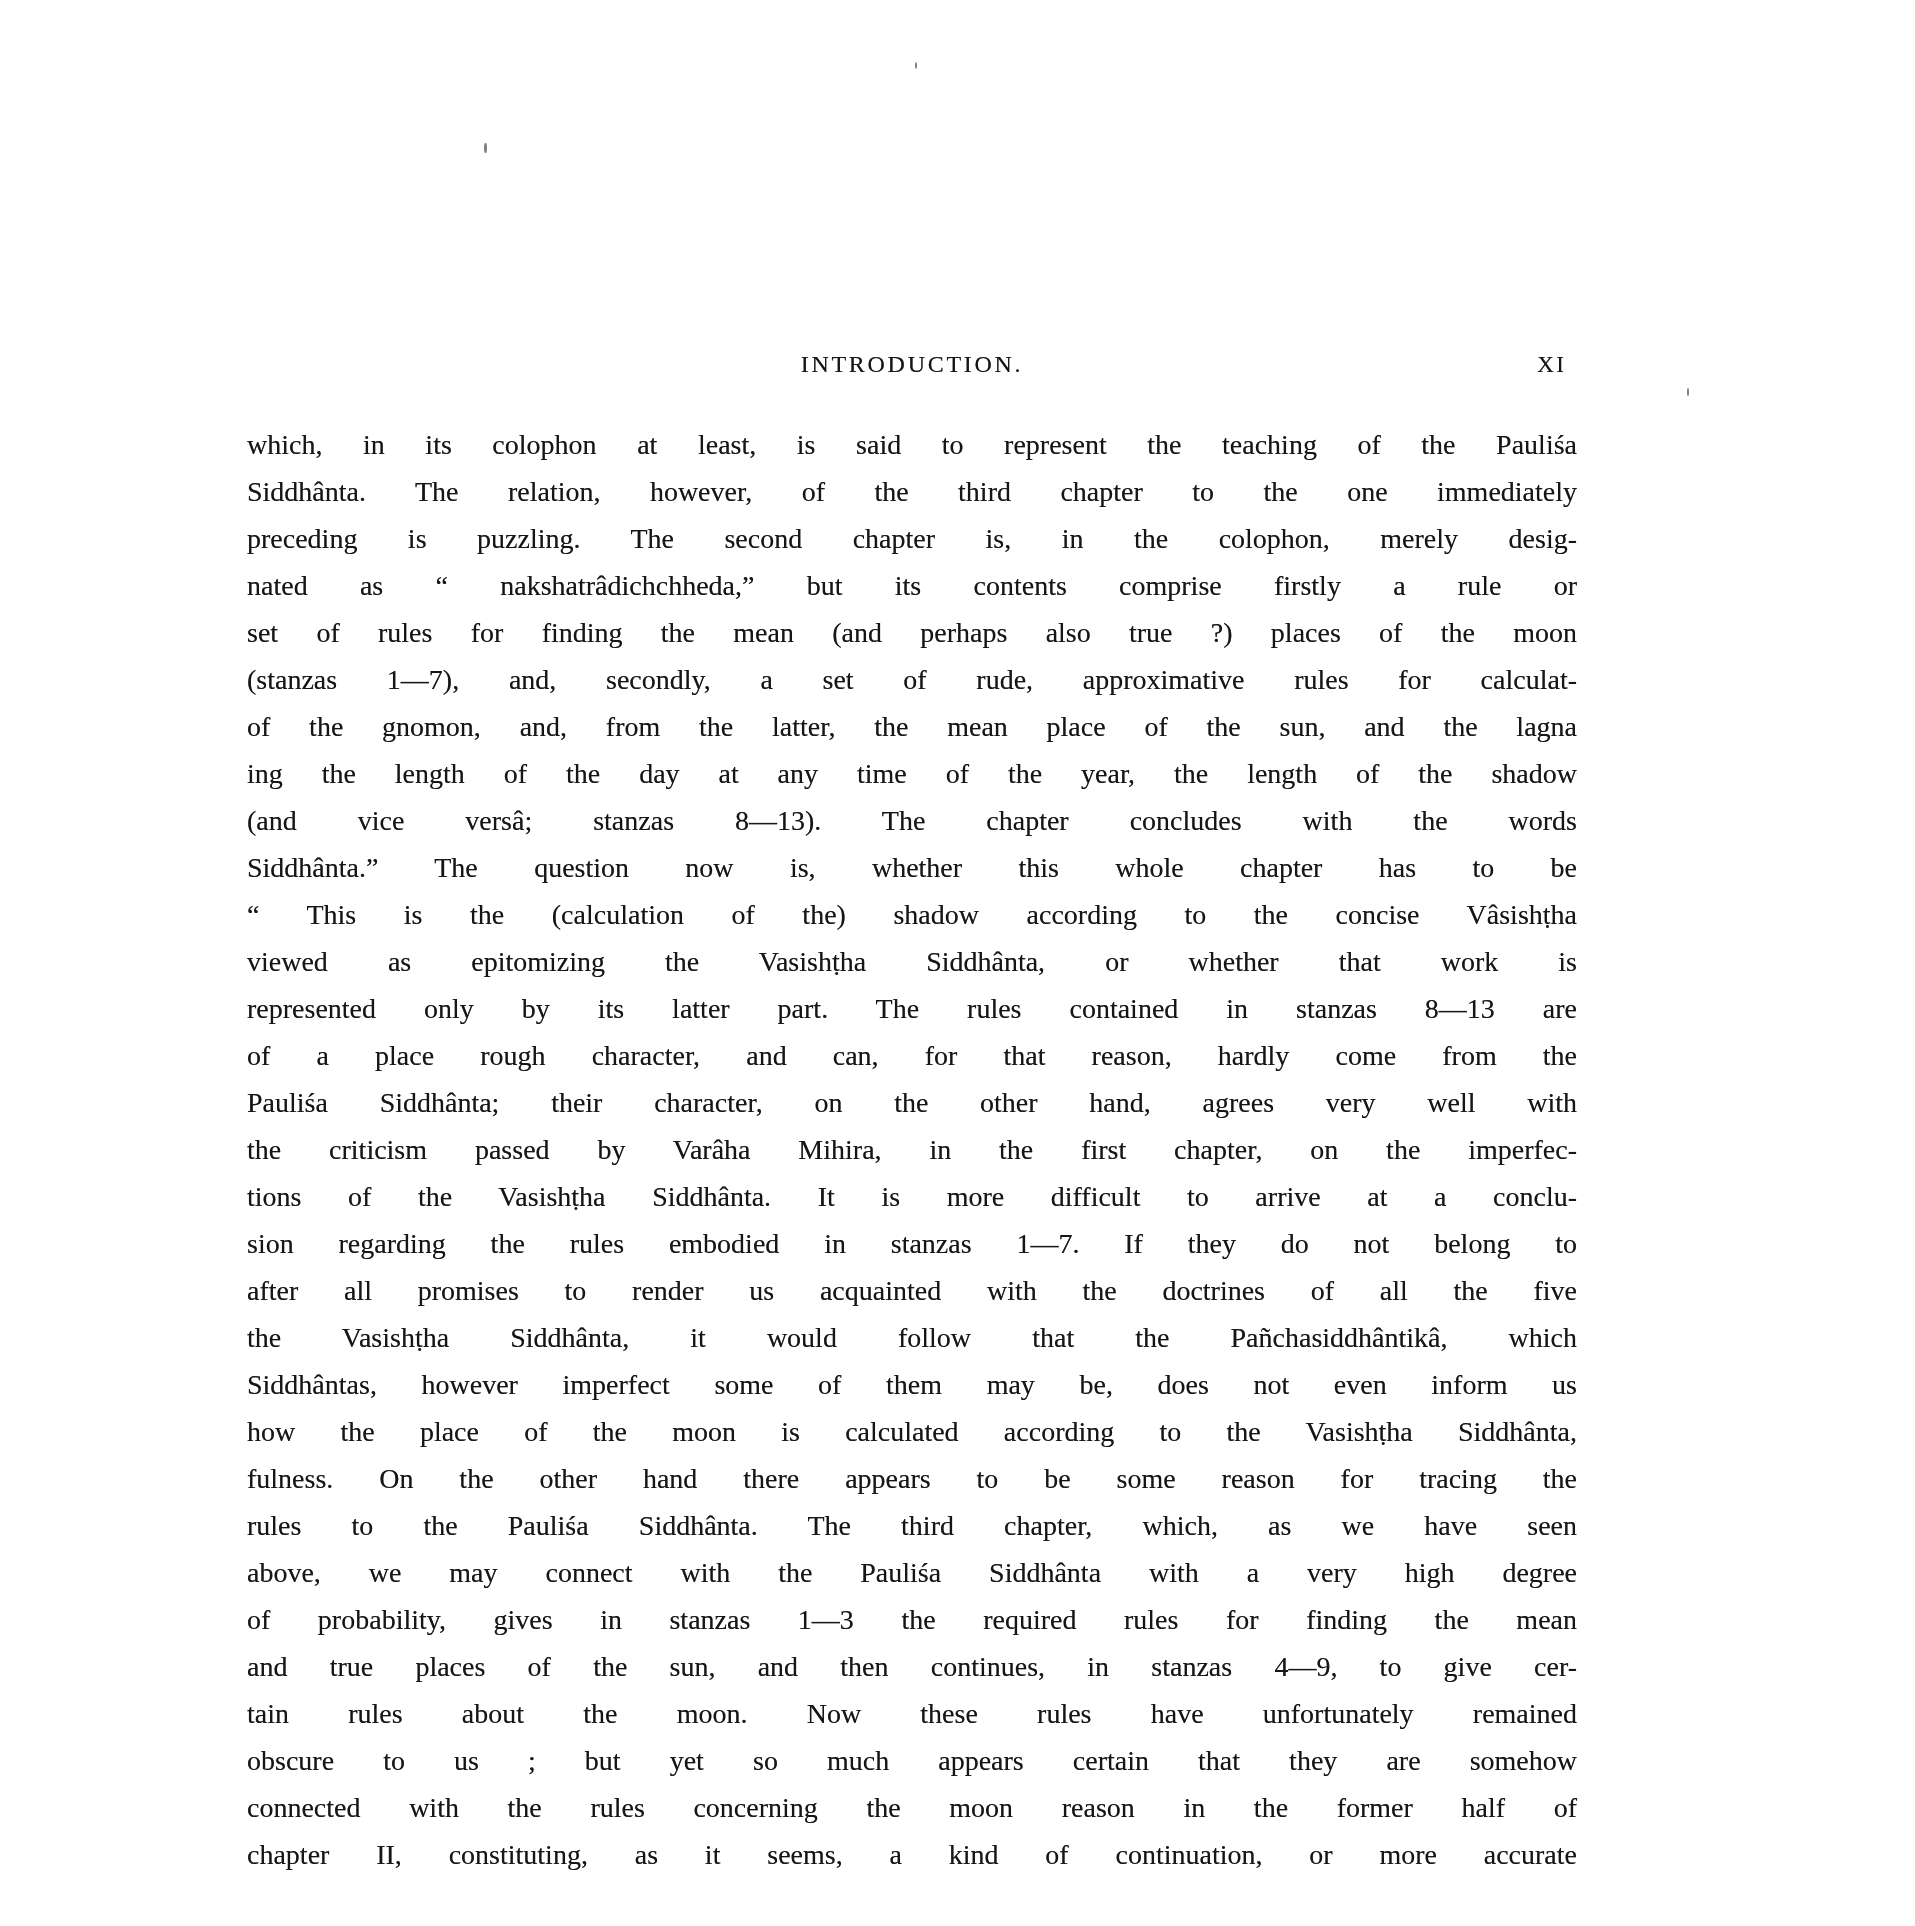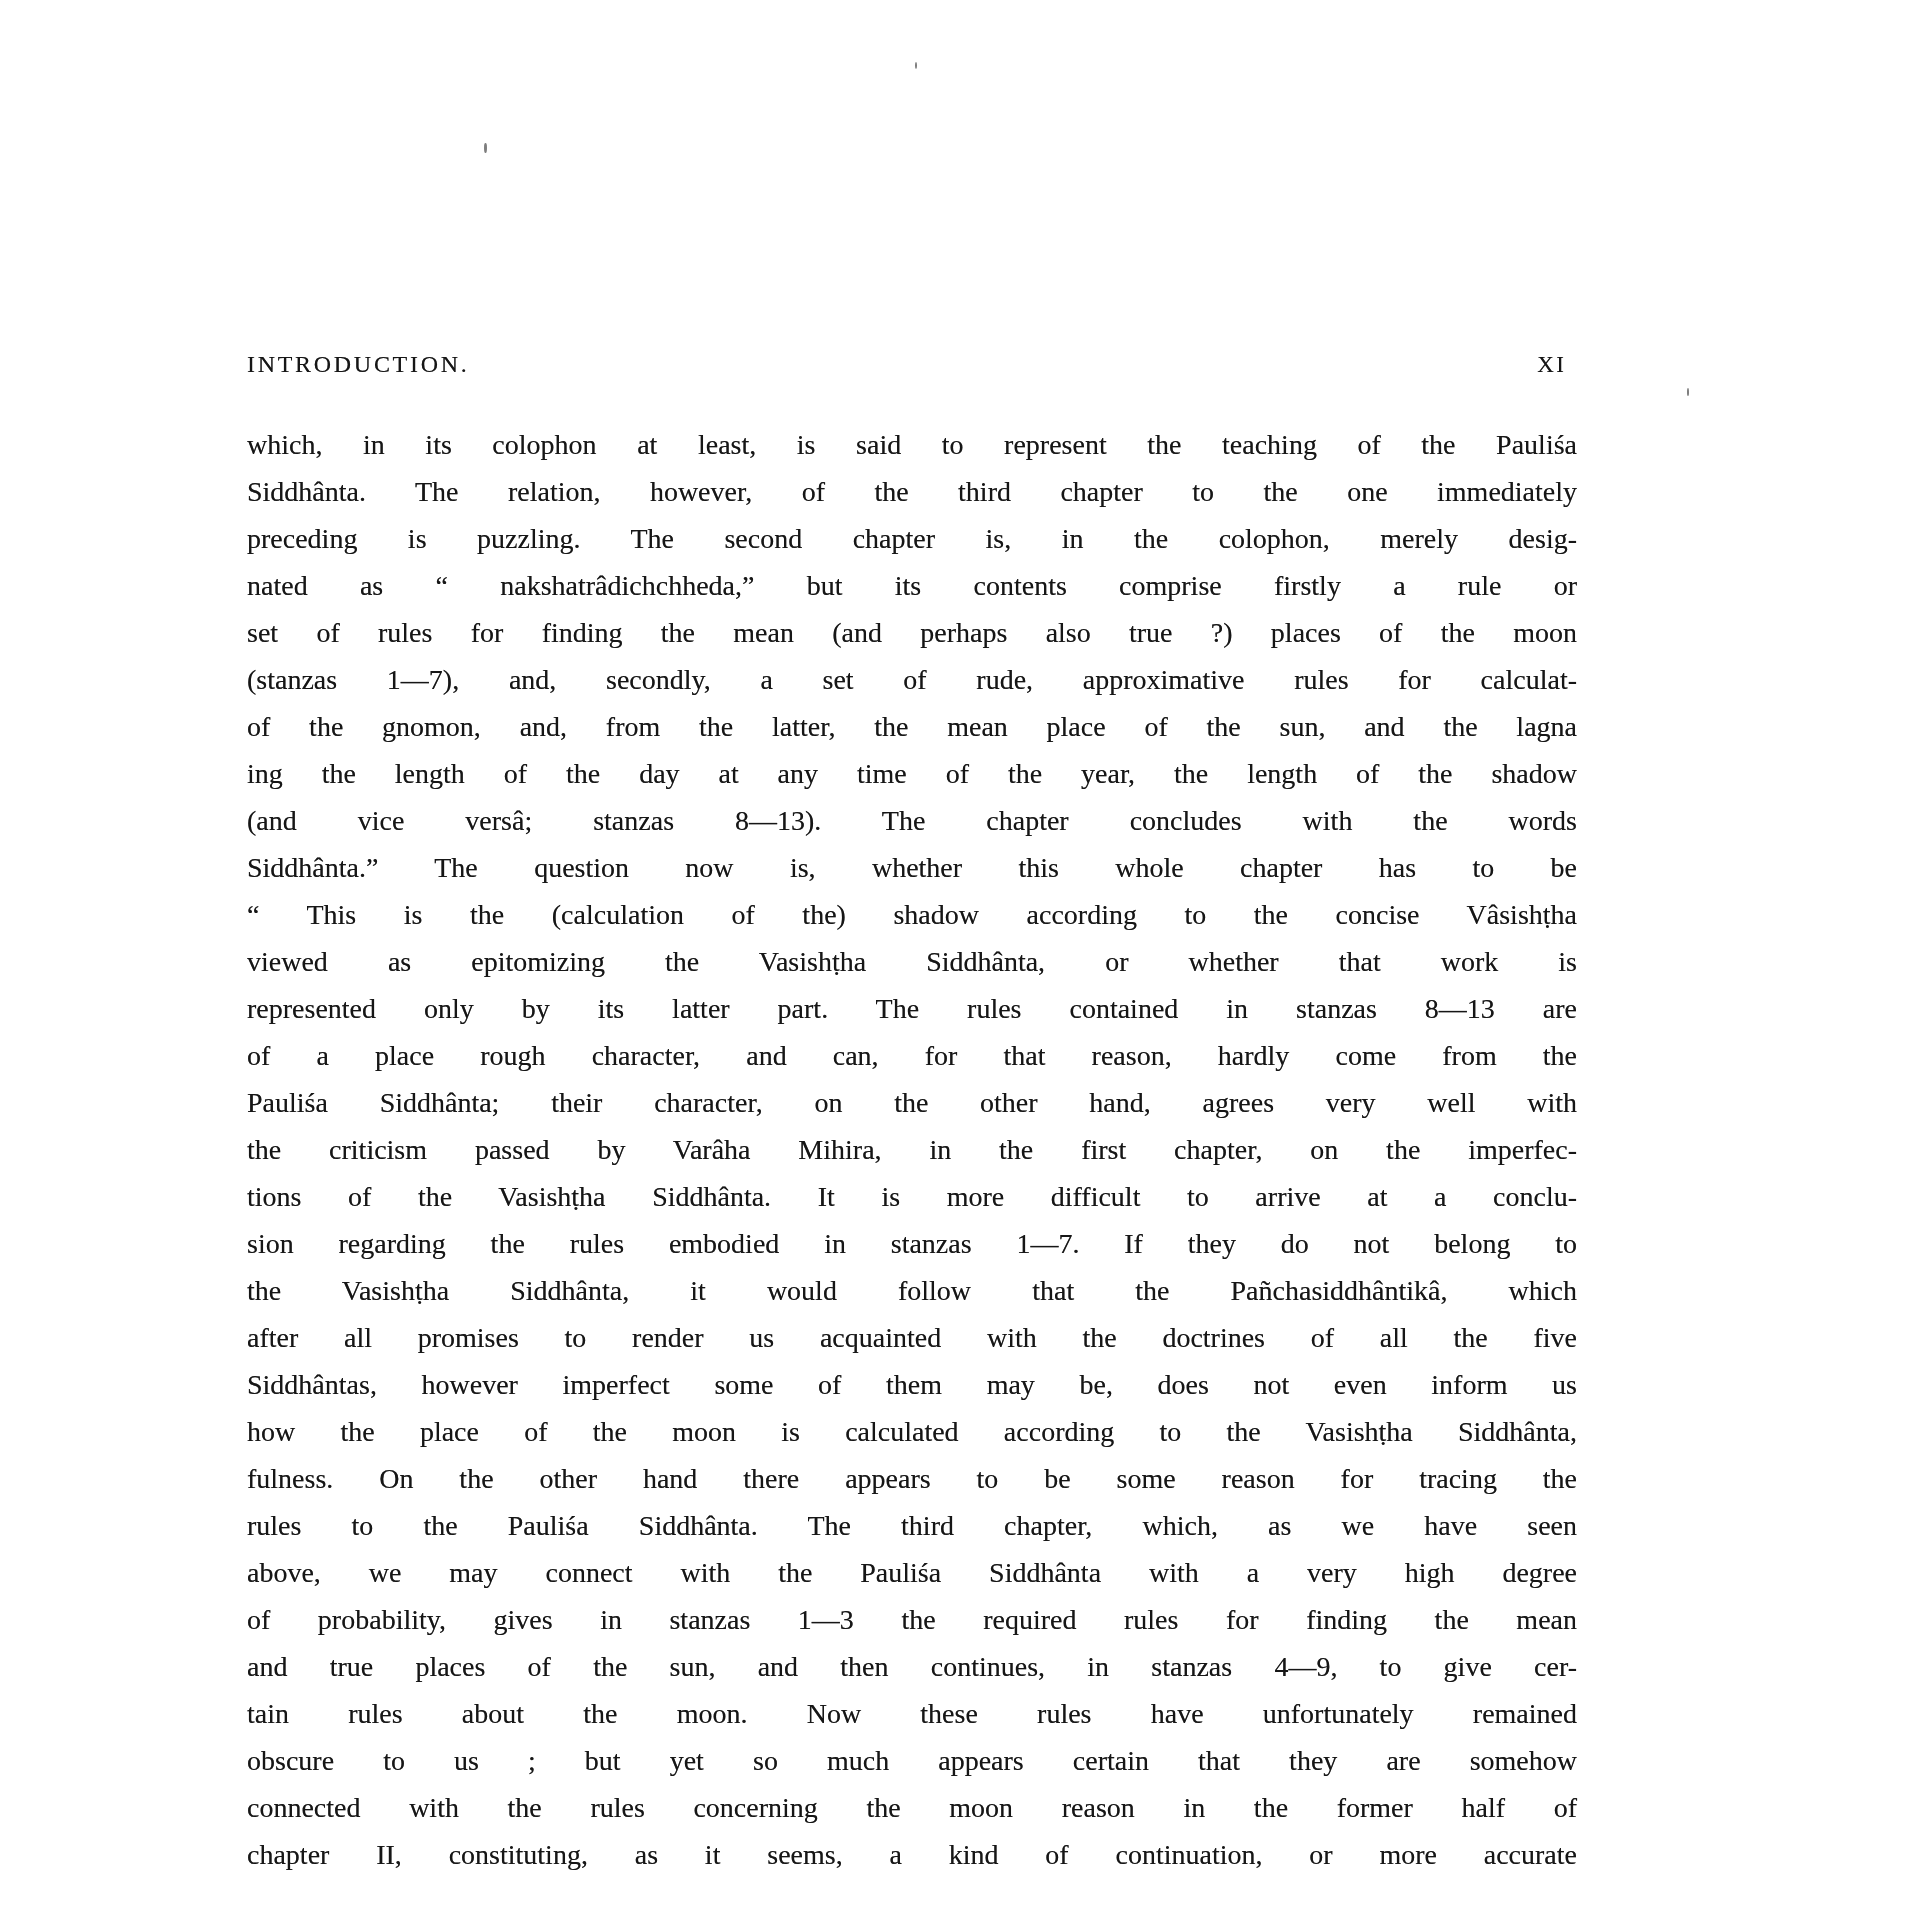--- a/index.html
+++ b/index.html
@@ -23,21 +23,21 @@
     position: absolute;
     left: 247px;
     top: 351px;
     width: 1330px;
     height: 37px;
   }
   .running-title {
     position: absolute;
     left: 0;
     right: 0;
-    text-align: left;
+    text-align: center;
     font-size: 24px;
     letter-spacing: 2.7px;
     font-weight: normal;
     color: var(--ink);
     text-shadow: 0 0 0.4px rgba(0,0,0,0.55);
   }
   .page-number {
     position: absolute;
     right: 10.8px;
     top: 0.8px;
@@ -96,22 +96,22 @@
       <div class="text-line">(and vice versâ; stanzas 8—13).  The chapter concludes with the words</div>
       <div class="text-line">Siddhânta.”  The question now is, whether this whole chapter has to be</div>
       <div class="text-line">“ This is the (calculation of the) shadow according to the concise Vâsishṭha</div>
       <div class="text-line">viewed as epitomizing the Vasishṭha Siddhânta, or whether that work is</div>
       <div class="text-line">represented only by its latter part.  The rules contained in stanzas 8—13 are</div>
       <div class="text-line">of a place rough character, and can, for that reason, hardly come from the</div>
       <div class="text-line">Pauliśa Siddhânta; their character, on the other hand, agrees very well with</div>
       <div class="text-line">the criticism passed by Varâha Mihira, in the first chapter, on the imperfec-</div>
       <div class="text-line">tions of the Vasishṭha Siddhânta.  It is more difficult to arrive at a conclu-</div>
       <div class="text-line">sion regarding the rules embodied in stanzas 1—7.  If they do not belong to</div>
+      <div class="text-line">after all promises to render us acquainted with the doctrines of all the five</div>
       <div class="text-line">the Vasishṭha Siddhânta, it would follow that the Pañchasiddhântikâ, which</div>
-      <div class="text-line">after all promises to render us acquainted with the doctrines of all the five</div>
       <div class="text-line">Siddhântas, however imperfect some of them may be, does not even inform us</div>
       <div class="text-line">how the place of the moon is calculated according to the Vasishṭha Siddhânta,</div>
       <div class="text-line">fulness.  On the other hand there appears to be some reason for tracing the</div>
       <div class="text-line">rules to the Pauliśa Siddhânta.  The third chapter, which, as we have seen</div>
       <div class="text-line">above, we may connect with the Pauliśa Siddhânta with a very high degree</div>
       <div class="text-line">of probability, gives in stanzas 1—3 the required rules for finding the mean</div>
       <div class="text-line">and true places of the sun, and then continues, in stanzas 4—9, to give cer-</div>
       <div class="text-line">tain rules about the moon.  Now these rules have unfortunately remained</div>
       <div class="text-line">obscure to us ; but yet so much appears certain that they are somehow</div>
       <div class="text-line">connected with the rules concerning the moon reason in the former half of</div>

